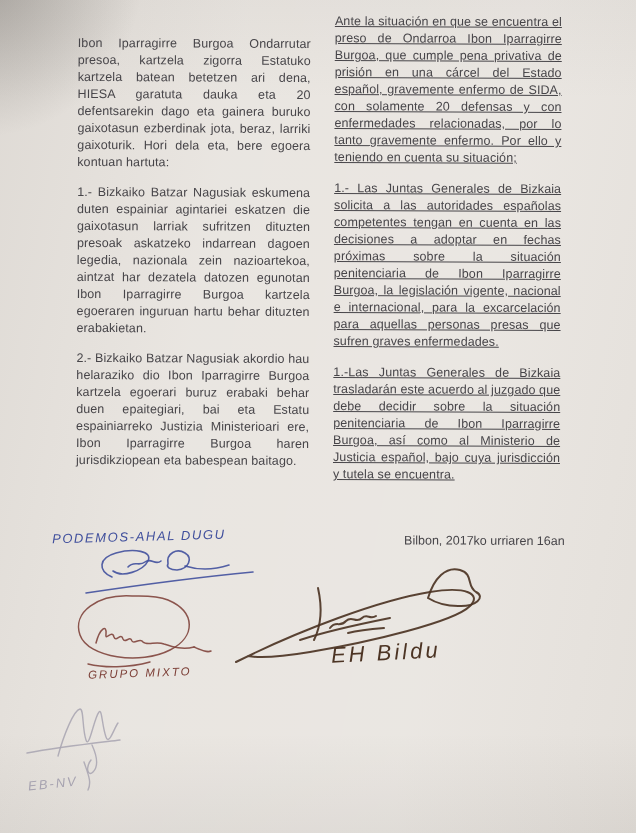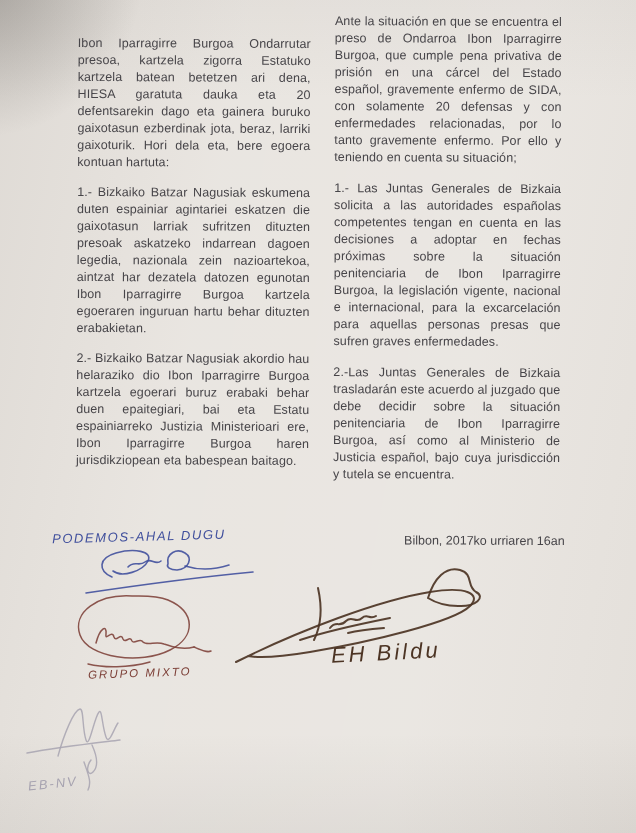--- a/index.html
+++ b/index.html
@@ -20,21 +20,21 @@
   .col{
     position:absolute;
     font-size:12.5px;line-height:17px;
     color:#474549;
     text-align:justify;
     letter-spacing:0.1px;
   }
   .col p{margin:0 0 13px 0;}
   .col-left{left:78px;top:36px;width:233px;}
   .col-right{left:335px;top:13px;width:227px;}
-  .col-right p{margin-bottom:14px;}
+  .col-right p{margin-bottom:14px;text-decoration:underline;}
   .dateline{
     position:absolute;left:330px;top:533px;width:237px;
     font-size:12.5px;color:#474549;text-align:right;
   }
   .sigs{position:absolute;inset:0;pointer-events:none;}
   .sigs path{fill:none;stroke-linecap:round;stroke-linejoin:round;}
   .ink-blue path{stroke:#41509d;stroke-width:1.6;opacity:0.9;}
   .ink-maroon path{stroke:#7d4038;stroke-width:1.5;opacity:0.88;}
   .ink-pencil path{stroke:#a7a3b0;stroke-width:1.4;opacity:0.85;}
   .ink-brown path{stroke:#4c3424;stroke-width:2;opacity:0.92;}
@@ -52,21 +52,21 @@
 
     <div class="col col-left">
       <p>Ibon Iparragirre Burgoa Ondarrutar presoa, kartzela zigorra Estatuko kartzela batean betetzen ari dena, HIESA garatuta dauka eta 20 defentsarekin dago eta gainera buruko gaixotasun ezberdinak jota, beraz, larriki gaixoturik. Hori dela eta, bere egoera kontuan hartuta:</p>
       <p>1.- Bizkaiko Batzar Nagusiak eskumena duten espainiar agintariei eskatzen die gaixotasun larriak sufritzen dituzten presoak askatzeko indarrean dagoen legedia, nazionala zein nazioartekoa, aintzat har dezatela datozen egunotan Ibon Iparragirre Burgoa kartzela egoeraren inguruan hartu behar dituzten erabakietan.</p>
       <p>2.- Bizkaiko Batzar Nagusiak akordio hau helaraziko dio Ibon Iparragirre Burgoa kartzela egoerari buruz erabaki behar duen epaitegiari, bai eta Estatu espainiarreko Justizia Ministerioari ere, Ibon Iparragirre Burgoa haren jurisdikziopean eta babespean baitago.</p>
     </div>
 
     <div class="col col-right">
       <p>Ante la situación en que se encuentra el preso de Ondarroa Ibon Iparragirre Burgoa, que cumple pena privativa de prisión en una cárcel del Estado español, gravemente enfermo de SIDA, con solamente 20 defensas y con enfermedades relacionadas, por lo tanto gravemente enfermo. Por ello y teniendo en cuenta su situación;</p>
       <p>1.- Las Juntas Generales de Bizkaia solicita a las autoridades españolas competentes tengan en cuenta en las decisiones a adoptar en fechas próximas sobre la situación penitenciaria de Ibon Iparragirre Burgoa, la legislación vigente, nacional e internacional, para la excarcelación para aquellas personas presas que sufren graves enfermedades.</p>
-      <p>2.-Las Juntas Generales de Bizkaia trasladarán este acuerdo al juzgado que debe decidir sobre la situación penitenciaria de Ibon Iparragirre Burgoa, así como al Ministerio de Justicia español, bajo cuya jurisdicción y tutela se encuentra.</p>
+      <p>1.-Las Juntas Generales de Bizkaia trasladarán este acuerdo al juzgado que debe decidir sobre la situación penitenciaria de Ibon Iparragirre Burgoa, así como al Ministerio de Justicia español, bajo cuya jurisdicción y tutela se encuentra.</p>
     </div>
 
     <div class="dateline">Bilbon, 2017ko urriaren 16an</div>
   </div>
 
   <svg class="sigs" width="636" height="833" viewBox="0 0 636 833">
 
     <g class="ink-blue">
       <path d="M86,593 C140,585 200,577 253,572"></path>
       <path d="M112,577 C98,571 98,558 116,553 C134,548 153,551 148,561 C143,571 122,578 113,571"></path>

